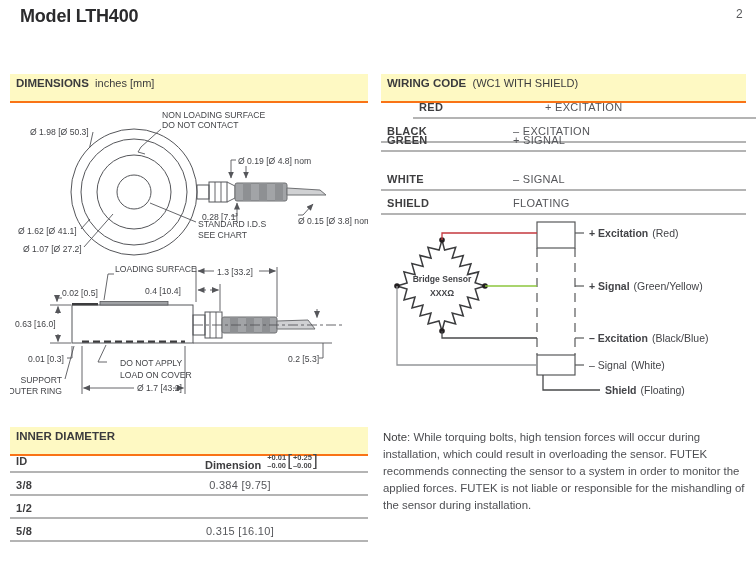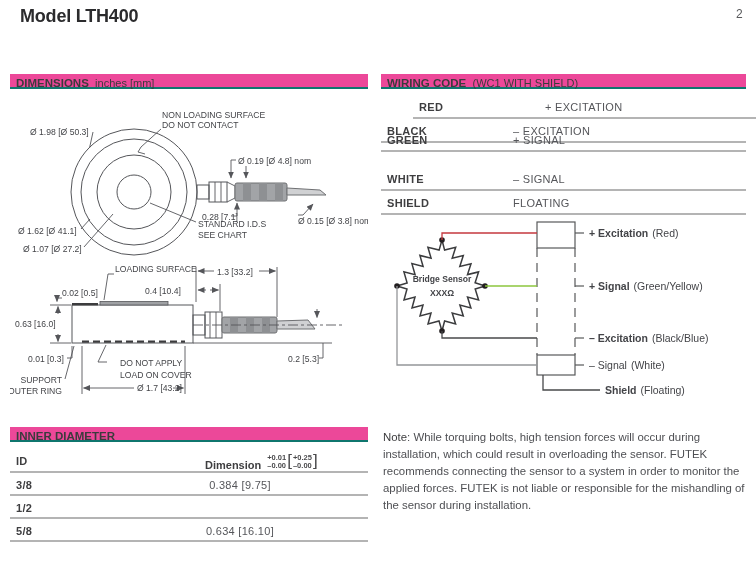--- a/index.html
+++ b/index.html
@@ -1,21 +1,21 @@
 <!DOCTYPE html>
 <html><head>
 <meta charset="utf-8">
 <style>
   html,body{margin:0;padding:0;background:#fff;}
   .page{position:relative;width:756px;height:588px;background:#fff;overflow:hidden;
         font-family:"Liberation Sans",sans-serif;color:#3e3e40;}
   .abs{position:absolute;}
   .title{left:20px;top:6px;font-size:18px;font-weight:bold;color:#2b2b2d;letter-spacing:-.2px;}
   .pagenum{left:736px;top:7px;font-size:12px;color:#58595b;}
-  .bar{height:15px;background:#ec4899;border-bottom:2px solid #0f766e;
+  .bar{height:29px;background:#fef9c3;border-bottom:2px solid #f97316;
        font-size:11.5px;font-weight:bold;color:#3b3b3d;line-height:19px;
        padding-left:6px;box-sizing:border-box;}
   .bar .suffix{font-weight:normal;font-size:11px;}
   .trow{box-sizing:border-box;border-bottom:2px solid #b4b4b4;}
   .tlabel{position:absolute;left:6px;top:6px;font-size:11px;font-weight:bold;color:#3e3e40;letter-spacing:.3px;}
   .tval{position:absolute;left:132px;top:6px;font-size:11px;color:#55565a;letter-spacing:.3px;}
   .idval{left:155px;width:150px;text-align:center;font-weight:normal;}
   .dimhead{position:absolute;left:195px;top:3px;display:flex;align-items:flex-end;}
   .dimhead .dh{font-size:11px;font-weight:bold;color:#3e3e40;margin-right:5px;}
   .tolstack{display:inline-flex;flex-direction:column;font-size:7.5px;font-weight:bold;
@@ -242,20 +242,20 @@
   </div>
   <div class="abs trow" style="left:10px;top:473px;width:358px;height:23px;">
     <span class="tlabel">3/8</span>
     <span class="tval idval">0.384 [9.75]</span>
   </div>
   <div class="abs trow" style="left:10px;top:496px;width:358px;height:23px;">
     <span class="tlabel">1/2</span>
   </div>
   <div class="abs trow" style="left:10px;top:519px;width:358px;height:23px;">
     <span class="tlabel">5/8</span>
-    <span class="tval idval">0.634 [16.10]</span>
+    <span class="tval idval">0.315 [16.10]</span>
   </div>
 
   <div class="abs note">
     <span class="b">Note</span><span>: While torquing bolts, high tension forces will occur during installation, which could result in overloading the sensor. FUTEK recommends connecting the sensor to a system in order to monitor the applied forces. FUTEK is not liable or responsible for the mishandling of the sensor during installation.</span>
   </div>
 
 </div>
 
 </body></html>

